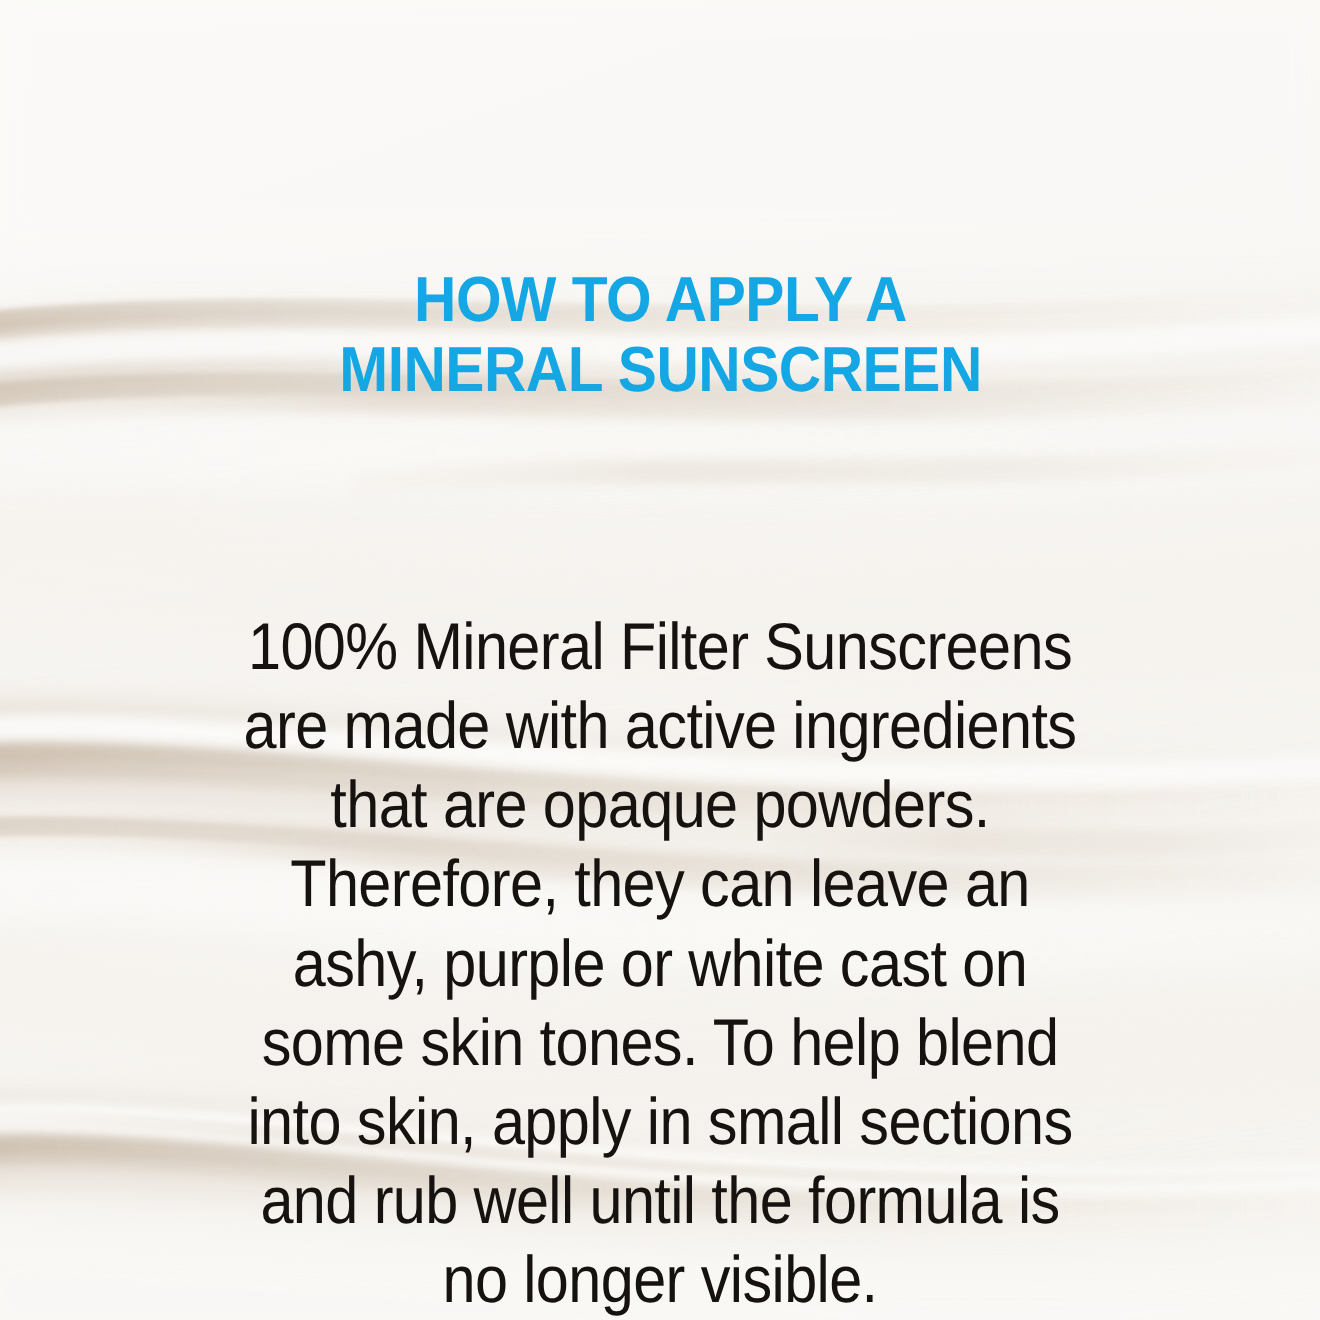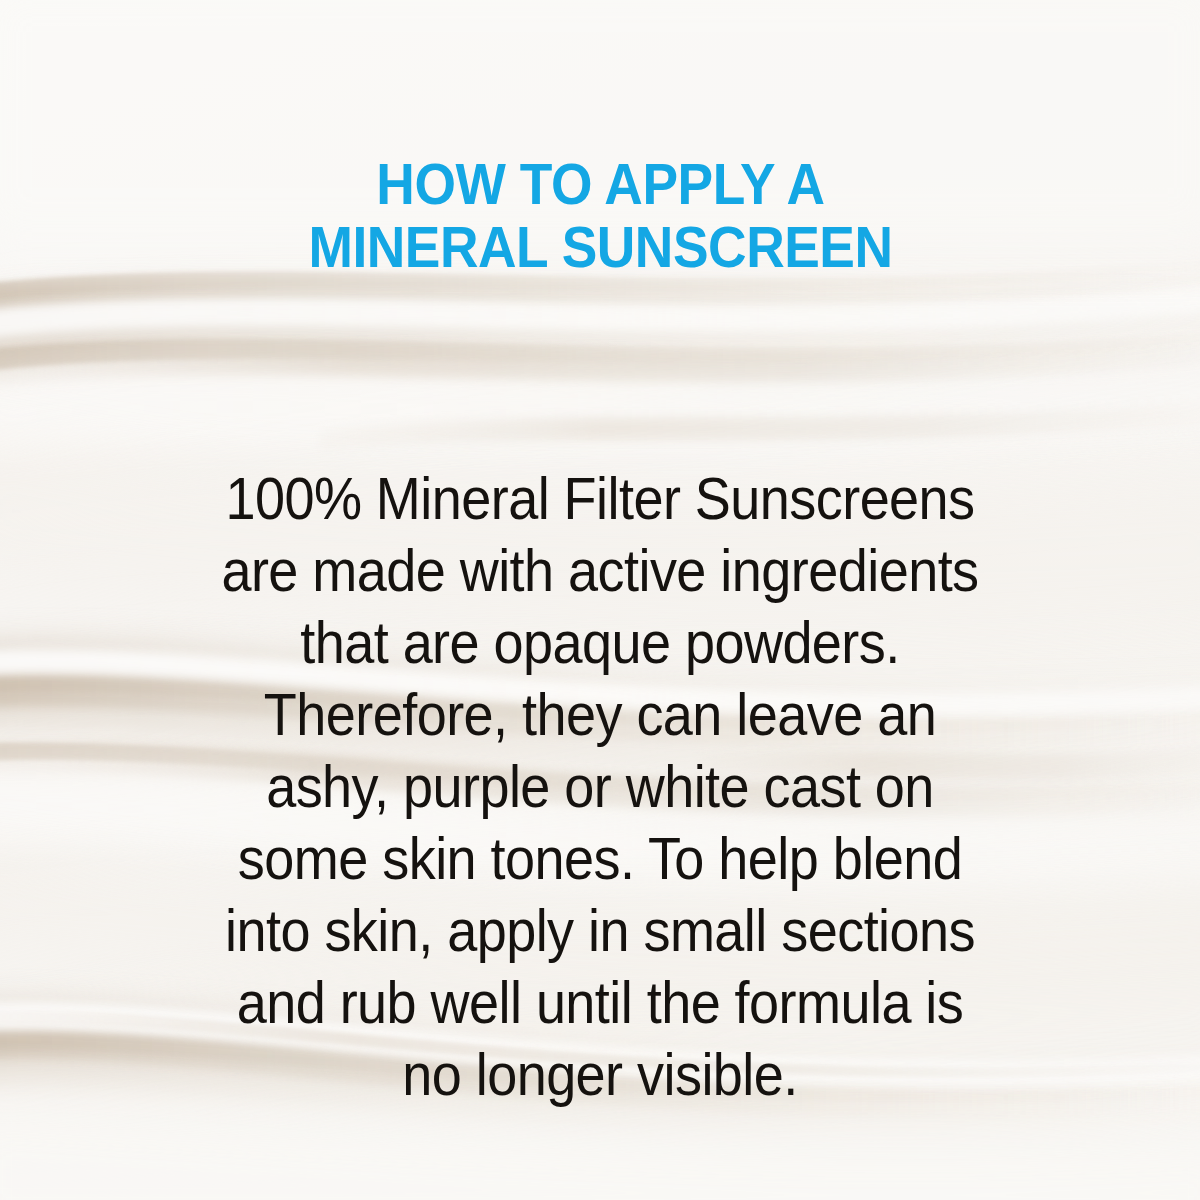--- a/index.html
+++ b/index.html
@@ -27,20 +27,21 @@
   }
 
   
   #content {
     position: absolute;
     inset: 0;
     z-index: 2;
     display: flex;
     flex-direction: column;
     align-items: center;
+    justify-content: flex-end;
   }
 
   #headline {
     margin-top: 152px;
     text-align: center;
     color: #14a7e4;
     font-family: "Liberation Sans", sans-serif;
     font-weight: 700;
     font-size: 58px;
     line-height: 63px;

